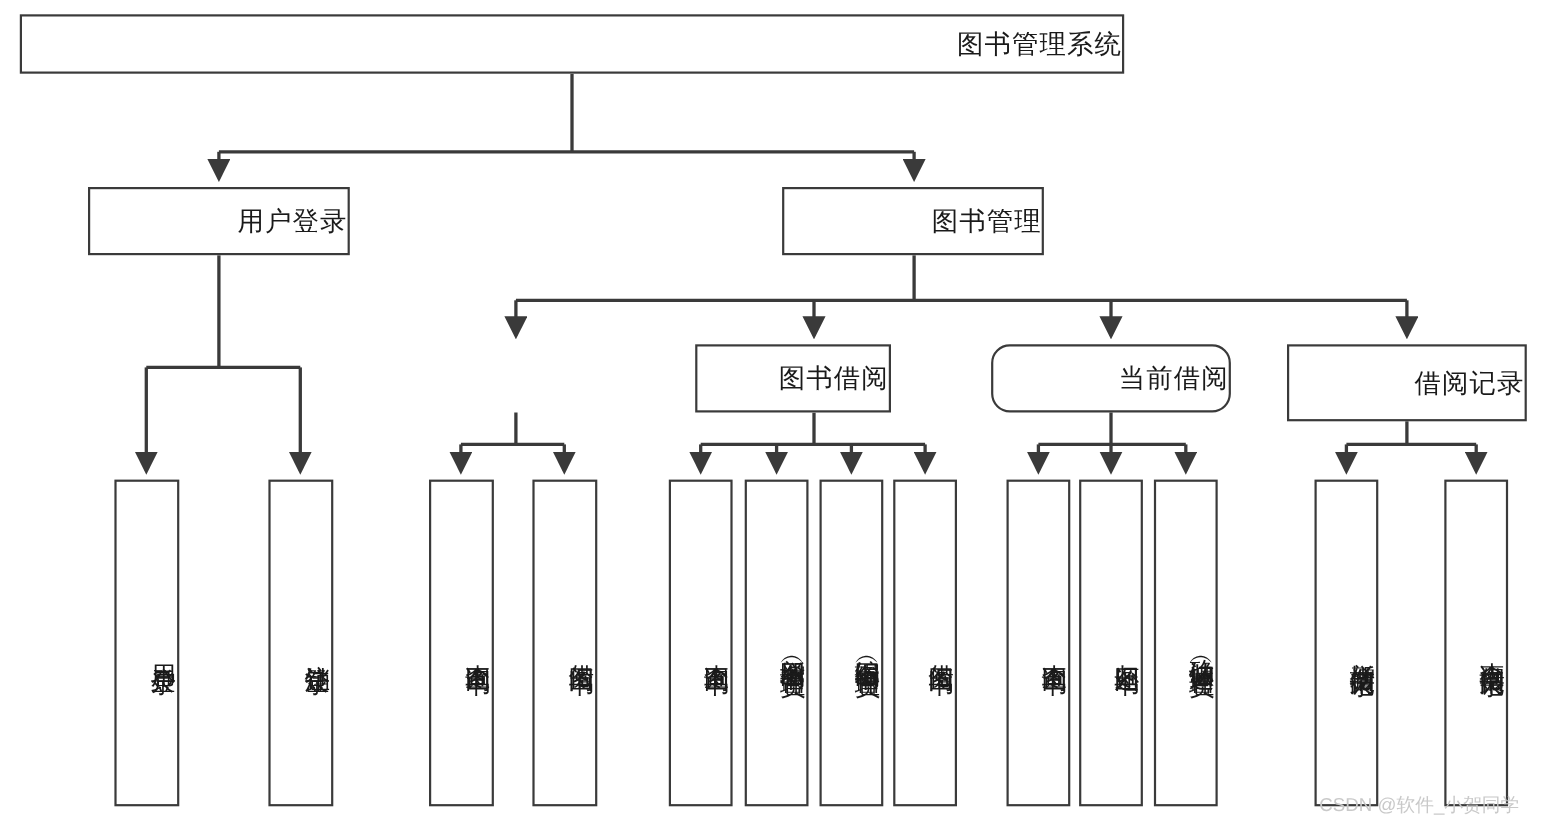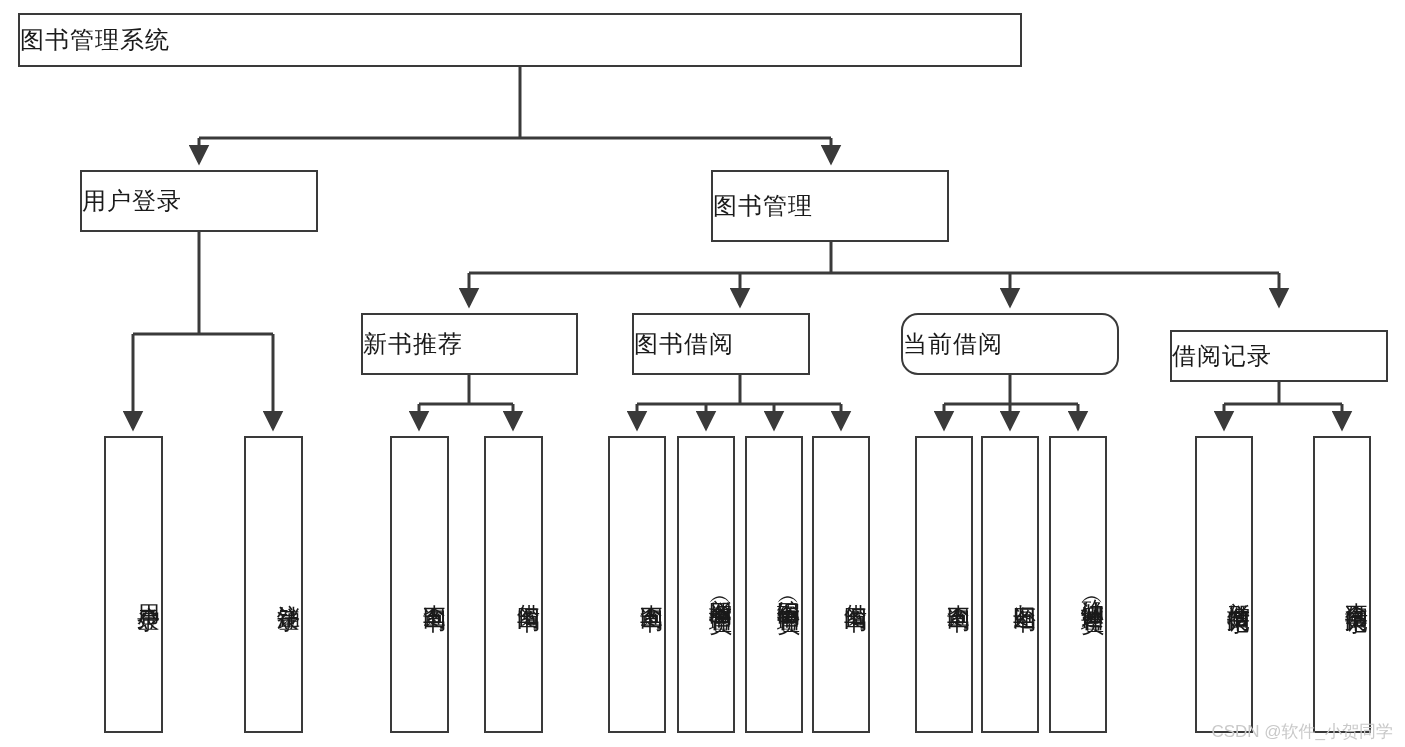--- a/index.html
+++ b/index.html
@@ -25,21 +25,21 @@
     height: 747px;
     pointer-events: none;
   }
   .node {
     position: absolute;
     box-sizing: border-box;
     background: #ffffff;
     border: 2px solid #3a3a3a;
     display: flex;
     align-items: center;
-    justify-content: flex-start;
+    justify-content: flex-end;
     color: #1a1a1a;
   }
   .node.horiz {
     font-size: 24px;
     letter-spacing: 1px;
   }
   .node.vert {
     writing-mode: vertical-rl;
     text-orientation: upright;
     font-size: 23px;
@@ -50,21 +50,21 @@
     justify-content: center;
   }
   .node.vert .vtext {
     writing-mode: vertical-rl;
     text-orientation: upright;
     display: block;
     white-space: nowrap;
   }
   .watermark {
     position: absolute;
-    right: 12px;
+    right: 24px;
     bottom: 4px;
     font-size: 17px;
     color: #c9c9c9;
     white-space: nowrap;
     user-select: none;
   }
 </style>
 </head>
 <body>
 
@@ -120,34 +120,31 @@
     </g>
   </svg>
 
   <div class="node horiz" style="left:18px; top:13px; width:1004px; height:54px;">
     <span>图书管理系统</span>
   </div>
 
   <div class="node horiz" style="left:80px; top:170px; width:238px; height:62px;">
     <span>用户登录</span>
   </div>
-  <div class="node horiz" style="left:711px; top:170px; width:238px; height:72px;">
+  <div class="node horiz" style="left:711px; top:170px; width:238px; height:62px;">
     <span>图书管理</span>
   </div>
 
-  <div class="node horiz" style="left:361px; top:313px; width:217px; height:62px;">
-    <span>新书推荐</span>
-  </div>
   <div class="node horiz" style="left:632px; top:313px; width:178px; height:62px;">
     <span>图书借阅</span>
   </div>
   <div class="node horiz" style="left:901px; top:313px; width:218px; height:62px;border-radius:17px;">
     <span>当前借阅</span>
   </div>
-  <div class="node horiz" style="left:1170px; top:313px; width:218px; height:52px;margin-top:17px;">
+  <div class="node horiz" style="left:1170px; top:313px; width:218px; height:70px;">
     <span>借阅记录</span>
   </div>
 
   <div class="node vert" style="left:104px; top:436px; width:59px; height:297px;">
     <span class="vtext">用户登录</span>
   </div>
   <div class="node vert" style="left:244px; top:436px; width:59px; height:297px;">
     <span class="vtext">注销登录</span>
   </div>
 

